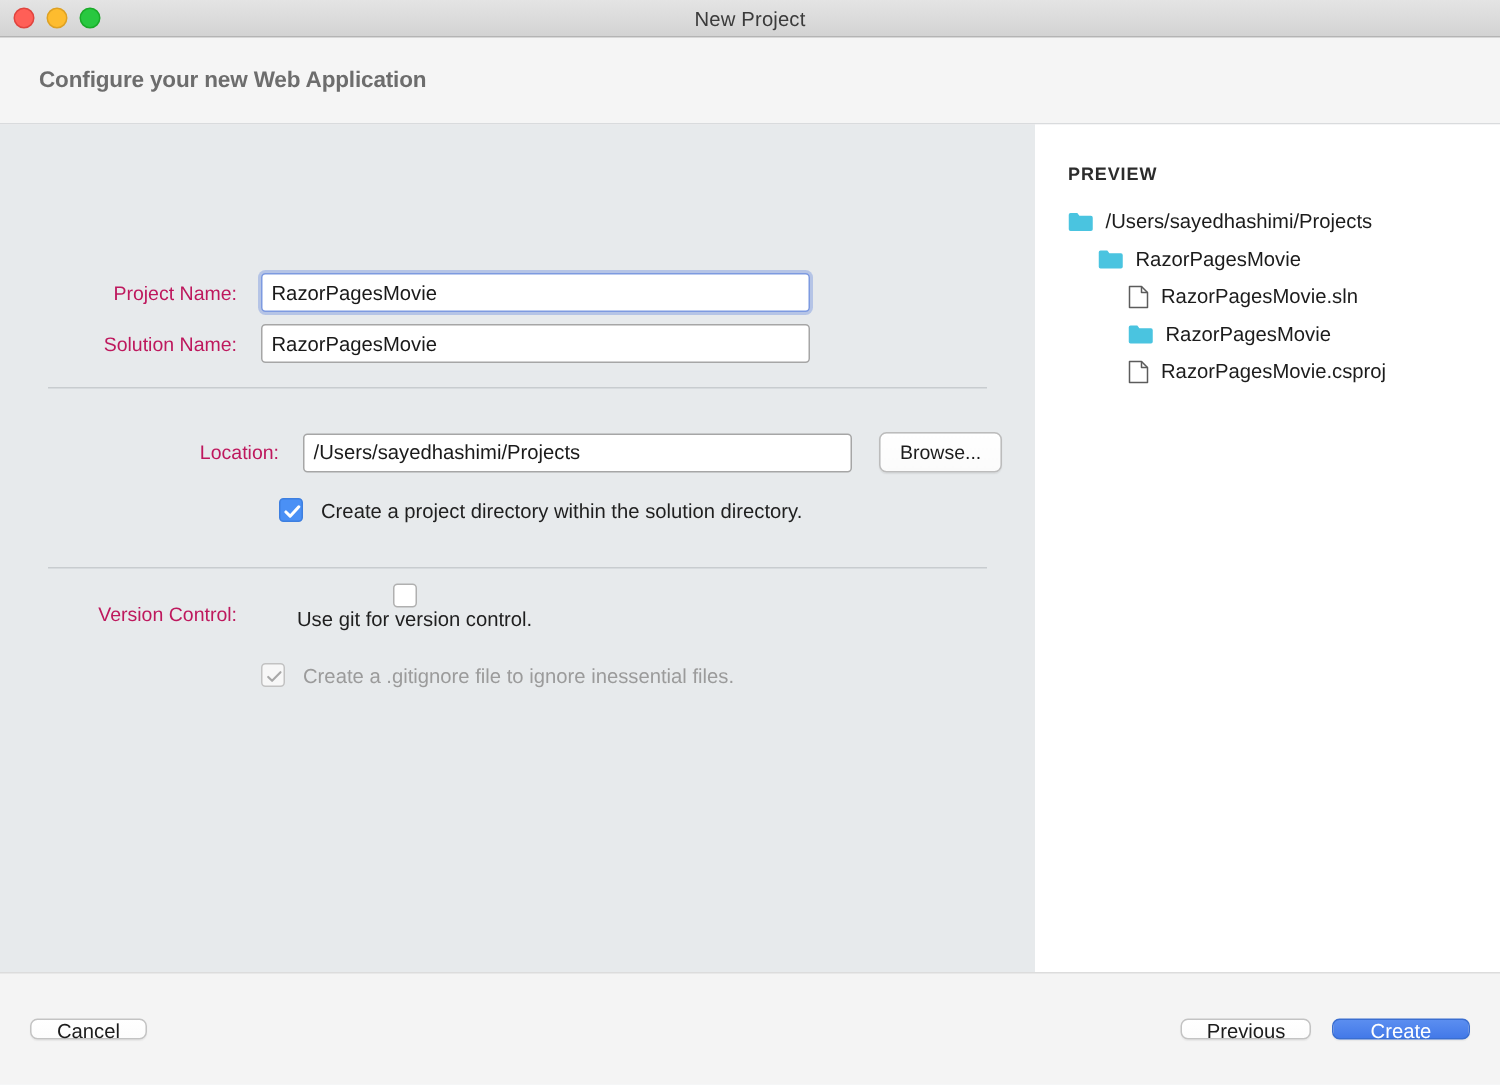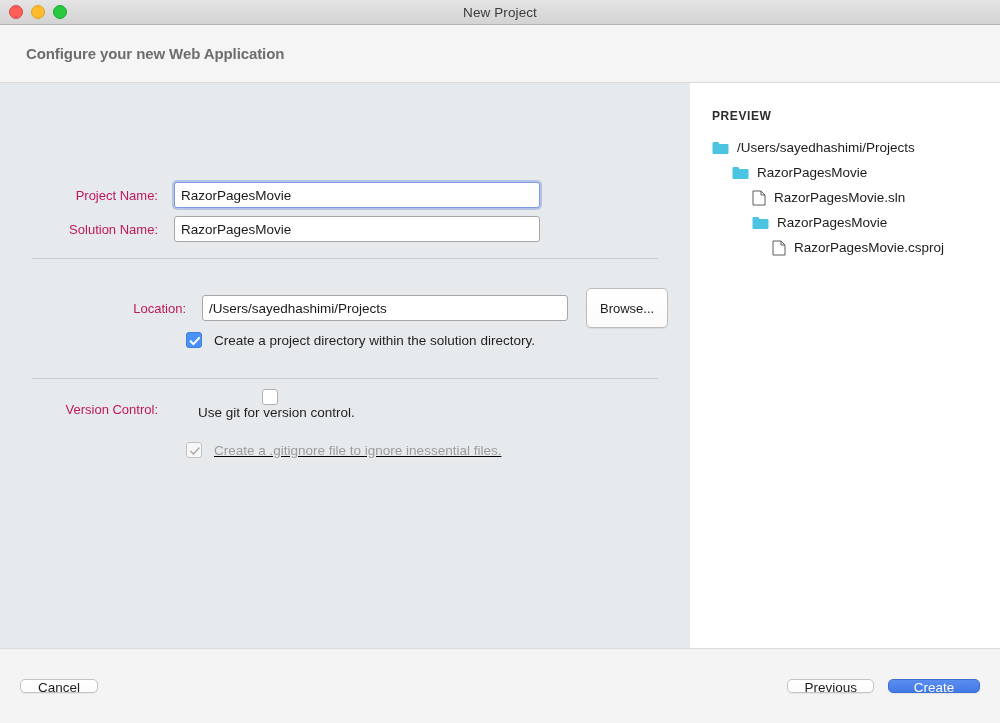--- a/index.html
+++ b/index.html
@@ -136,21 +136,21 @@
   #row-project   { left: 0;  top: 99px;  }
   #row-solution  { left: 0;  top: 133px; }
   #row-location  { left: 0;  top: 205px; margin-left: 28px; }
   #row-vcs       { left: 0;  top: 319px; }
 
   #input-project  { width: 366px; }
   #input-solution { width: 366px; }
   #input-location { width: 366px; }
 
   .push-button {
-    height: 40px;
+    height: 27px;
     min-width: 46px;
     padding: 0 13px;
     box-sizing: border-box;
     border: 1px solid #bcbcbc;
     border-radius: 5px;
     background: linear-gradient(to bottom, #ffffff 0%, #fbfbfb 100%);
     font-family: "Liberation Sans", sans-serif;
     font-size: 13px;
     color: #1c1c1c;
     box-shadow: 0 1px 1px rgba(0,0,0,0.07);
@@ -160,21 +160,21 @@
   #browse-button { margin-left: 18px; }
 
   
   .checkbox-row {
     position: absolute;
     display: flex;
     align-items: center;
   }
   #cb-row-projdir  { left: 186px; top: 249px; }
   #cb-row-git      { left: 186px; top: 306px; flex-direction: column; }
-  #cb-row-gitignore{ left: 186px; top: 359px; text-decoration: underline; }
+  #cb-row-gitignore{ left: 174px; top: 359px; }
 
   .cbox {
     width: 16px;
     height: 16px;
     flex: 0 0 16px;
     border-radius: 3px;
     box-sizing: border-box;
     position: relative;
     display: inline-block;
   }
@@ -369,21 +369,21 @@
         <span class="tree-label">RazorPagesMovie.sln</span>
       </div>
 
       <div class="tree-node" style="margin-left:40px;">
         <svg class="icon-folder" width="17" height="14" viewBox="0 0 17 14">
           <path d="M0.5 2.2 Q0.5 1 1.7 1 L6.2 1 L7.6 2.9 L15.3 2.9 Q16.5 2.9 16.5 4.1 L16.5 11.8 Q16.5 13 15.3 13 L1.7 13 Q0.5 13 0.5 11.8 Z" fill="#4ac4e0"></path>
         </svg>
         <span class="tree-label">RazorPagesMovie</span>
       </div>
 
-      <div class="tree-node" style="margin-left:60px;">
+      <div class="tree-node" style="margin-left:40px;">
         <svg class="icon-file" width="14" height="16" viewBox="0 0 14 16">
           <path d="M1 1 L9 1 L13 5 L13 15 L1 15 Z" fill="#ffffff" stroke="#5c5c5c" stroke-width="1" stroke-linejoin="round"></path>
           <path d="M9 1 L9 5 L13 5" fill="none" stroke="#5c5c5c" stroke-width="1" stroke-linejoin="round"></path>
         </svg>
         <span class="tree-label">RazorPagesMovie.csproj</span>
       </div>
 
     </div>
   </div>
 

